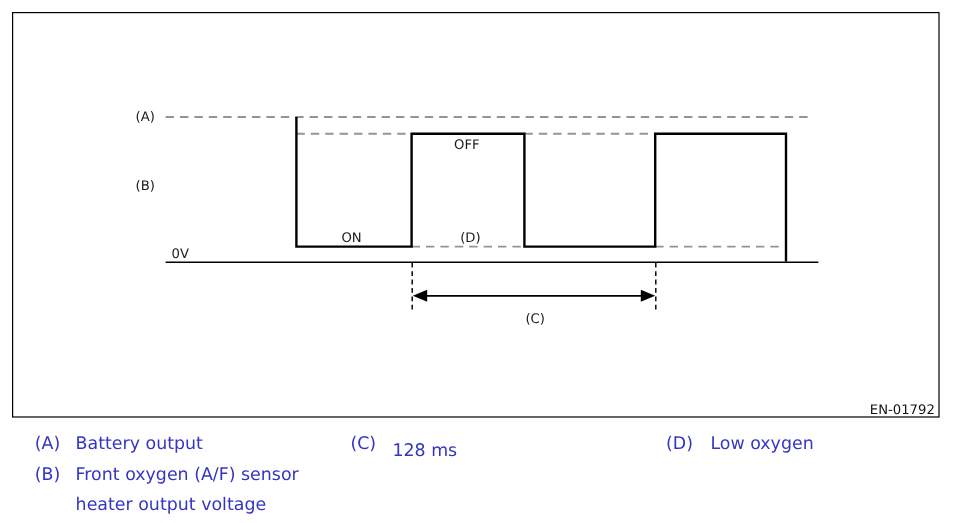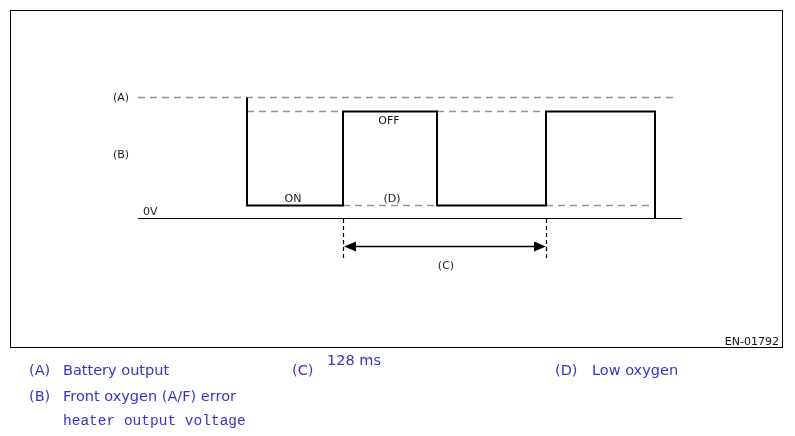--- a/index.html
+++ b/index.html
@@ -80,23 +80,23 @@
     <text x="392" y="202" text-anchor="middle">(D)</text>
     <text x="446" y="269" text-anchor="middle">(C)</text>
     <text x="779" y="345" text-anchor="end" class="fig-code">EN-01792</text>
   </svg>
 
   <div class="legend">
     <span style="left:29px;  top:362px;">(A)</span>
     <span style="left:63px;  top:362px;">Battery output</span>
 
     <span style="left:292px; top:362px;">(C)</span>
-    <span style="left:327px; top:352px;">128 ms</span>
+    <span style="left:327px; top:368px;">128 ms</span>
 
     <span style="left:555px; top:362px;">(D)</span>
     <span style="left:592px; top:362px;">Low oxygen</span>
 
     <span style="left:29px;  top:388px;">(B)</span>
-    <span style="left:63px;  top:388px;">Front oxygen (A/F) error</span>
-    <span style="left:63px;  top:413px;font-family:Liberation Mono, monospace;">heater output voltage</span>
+    <span style="left:63px;  top:388px;">Front oxygen (A/F) sensor</span>
+    <span style="left:63px;  top:413px;">heater output voltage</span>
   </div>
 
 </div>
 
 </body></html>

